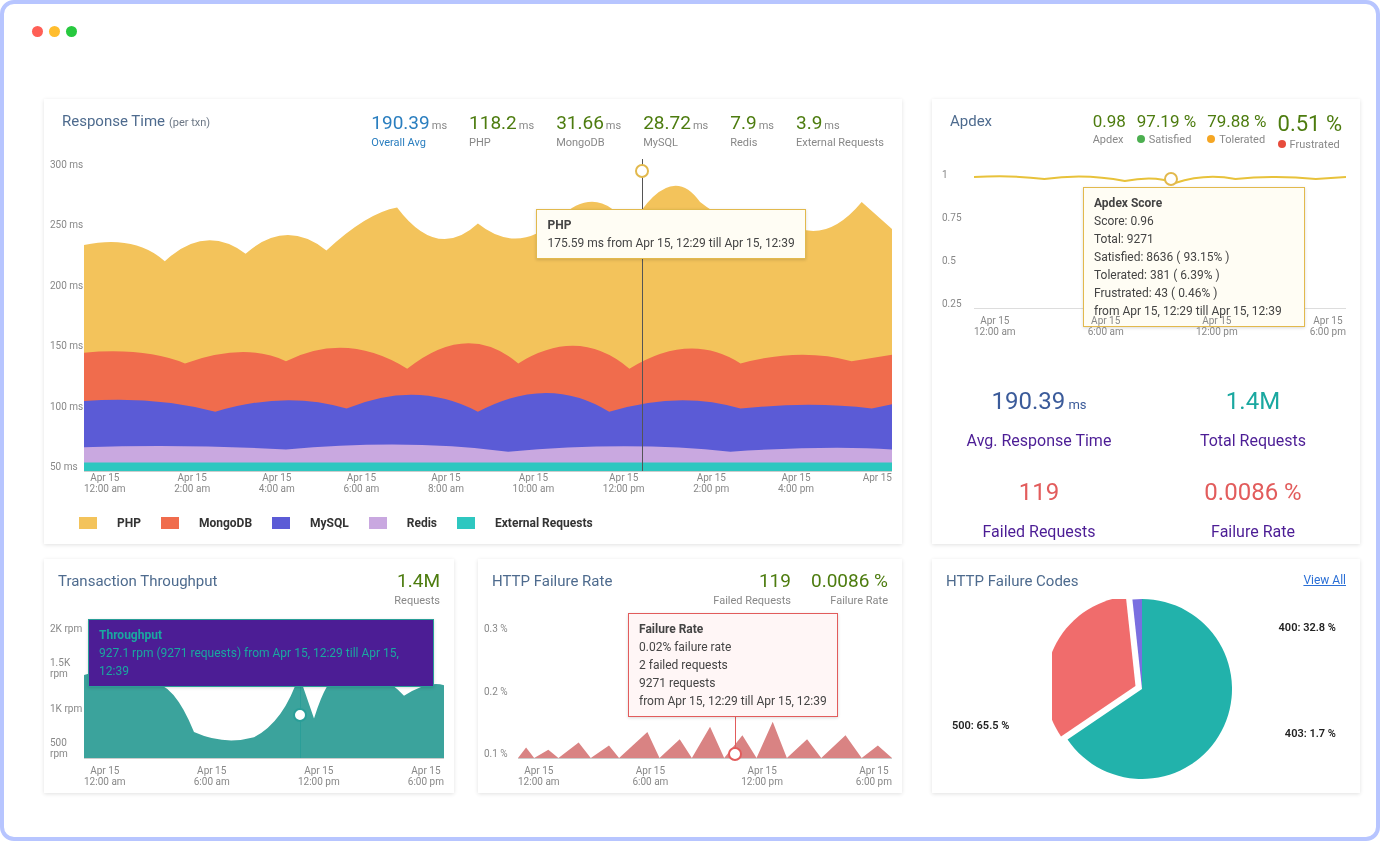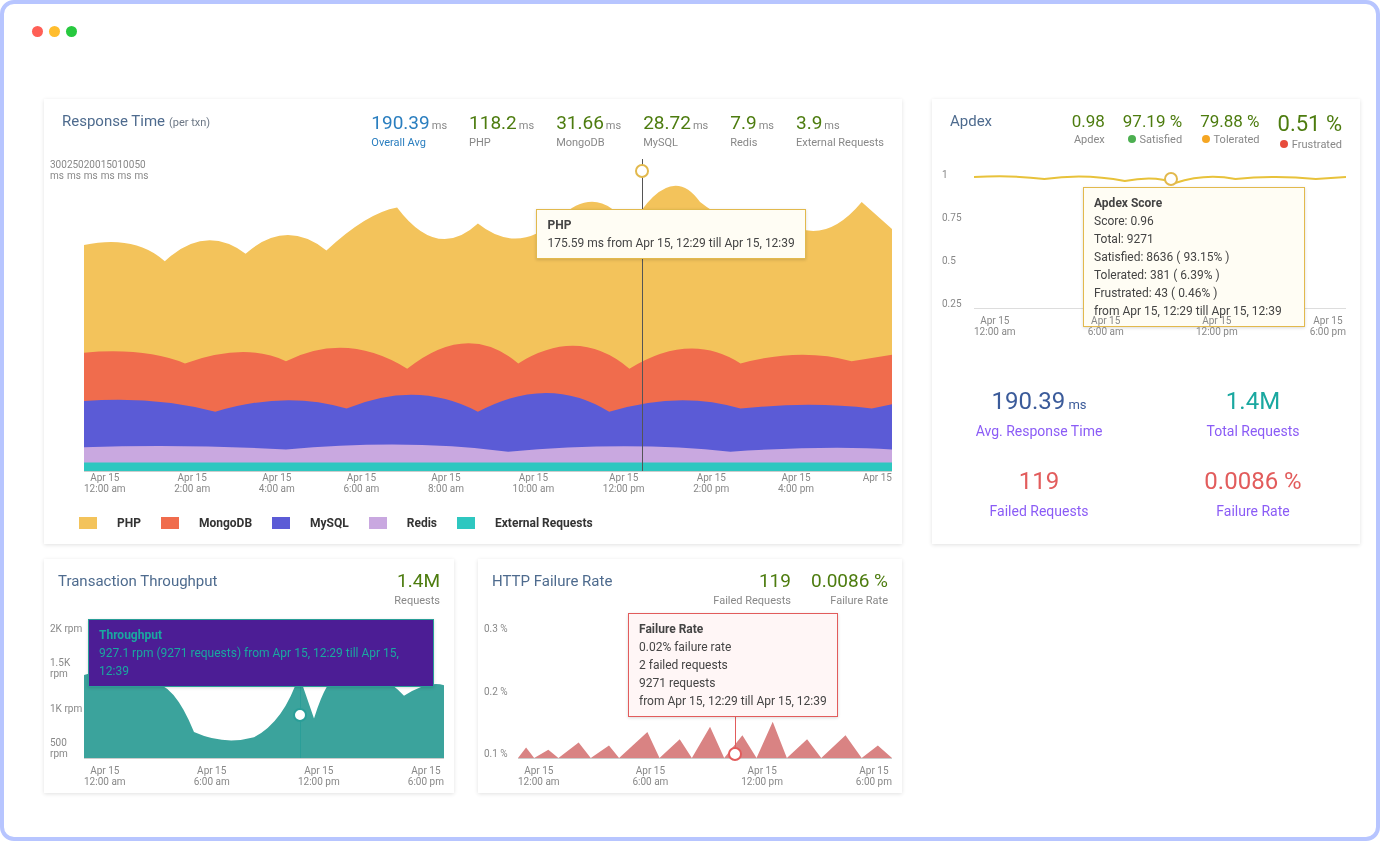--- a/index.html
+++ b/index.html
@@ -17,38 +17,38 @@
   .stat .v{font-size:19px;color:#4d7c0f;font-weight:400}
   .stat .u{font-size:11px;color:#888;margin-left:2px}
   .stat .l{font-size:11px;color:#888;margin-top:2px}
   .stat.primary .v{color:#2a7ebf}
   .stat.primary .l{color:#2a7ebf}
   .legend{position:absolute;left:35px;bottom:12px;font-size:12px;color:#333}
   .legend span{display:inline-flex;align-items:center;margin-right:20px}
   .sw{width:18px;height:12px;display:inline-block;margin-right:6px}
   .c-php{background:#f3c35b}.c-mongo{background:#f06c4d}.c-mysql{background:#5b5bd6}.c-redis{background:#c9a8e0}.c-ext{background:#2ec7c0}
   .axis-x{position:absolute;left:40px;right:10px;bottom:44px;height:28px;display:flex;justify-content:space-between;font-size:10px;color:#888;text-align:center}
-  .axis-y{position:absolute;left:6px;top:60px;bottom:72px;width:34px;display:flex;flex-direction:row;justify-content:space-between;font-size:10px;color:#888;text-align:left}
+  .axis-y{position:absolute;left:6px;top:60px;bottom:72px;width:34px;display:flex;flex-direction:column;justify-content:space-between;font-size:10px;color:#888;text-align:left}
   .plot{position:absolute;left:40px;right:10px;top:60px;bottom:72px;border-bottom:1px solid #ccc}
   .vline{position:absolute;top:0;bottom:0;width:0;border-left:1px solid #555}
   .tooltip{position:absolute;background:#fffdf4;border:1px solid #e2b94d;font-size:12px;padding:6px 10px;color:#444;line-height:1.5;box-shadow:0 1px 3px rgba(0,0,0,.15)}
   .tooltip.teal{border-color:#2a9e98;background:#4c1d95}
   .tooltip.red{border-color:#e25c5c;background:#fff6f6}
   .dot{position:absolute;width:10px;height:10px;border:2px solid;border-radius:50%;background:#fff;transform:translate(-50%,-50%)}
   
   #p-ap{left:896px;top:50px;width:428px;height:445px;padding:12px 18px}
-  .ap-stats{position:absolute;right:18px;top:12px;display:flex;gap:18px;text-align:right}
+  .ap-stats{position:absolute;right:18px;top:12px;display:flex;gap:11px;}
   .ap-stats .dotlg{width:8px;height:8px;border-radius:50%;display:inline-block;margin-right:4px}
   .g{background:#4caf50}.y{background:#f5a623}.r{background:#e74c3c}
   .mini-plot{position:absolute;left:42px;right:14px;top:70px;height:140px}
   .mini-axis-x{position:absolute;left:42px;right:14px;top:216px;display:flex;justify-content:space-between;font-size:10px;color:#888;text-align:center}
   .mini-axis-y{position:absolute;left:10px;top:70px;height:140px;display:flex;flex-direction:column;justify-content:space-between;font-size:10px;color:#888;text-align:left}
   .summary{position:absolute;left:0;right:0;top:288px;display:grid;grid-template-columns:1fr 1fr;row-gap:28px;text-align:center}
   .summary .big{font-size:24px;font-weight:400}
-  .summary .lbl{font-size:14px;color:#8b5cf6;margin-top:8px}
+  .summary .lbl{font-size:16px;color:#4c1d95;margin-top:16px}
   .blue{color:#3b5b9a}.teal{color:#1aa8a0}.redt{color:#e25c5c}
   
   #p-tt{left:8px;top:510px;width:410px;height:234px;padding:12px 14px}
   #p-hf{left:442px;top:510px;width:424px;height:234px;padding:12px 14px}
   #p-hc{left:896px;top:510px;width:428px;height:234px;padding:12px 14px}
   .small-stats{position:absolute;right:14px;top:10px;display:flex;gap:20px;text-align:right}
   .small-plot{position:absolute;left:40px;right:10px;top:64px;bottom:34px;border-bottom:1px solid #ccc}
   .small-axis-x{position:absolute;left:40px;right:10px;bottom:6px;display:flex;justify-content:space-between;font-size:10px;color:#888;text-align:center}
   .small-axis-y{position:absolute;left:6px;top:64px;bottom:34px;width:34px;display:flex;flex-direction:column;justify-content:space-between;font-size:10px;color:#888;text-align:left}
   .link{color:#2a6fd6;text-decoration:underline;font-size:12px;position:absolute;right:14px;top:14px}
@@ -283,15 +283,27 @@
         </div>
       </div>
       <div class="small-axis-x" id="hf-xaxis">
           <div>Apr 15<br>12:00 am</div>
           <div>Apr 15<br>6:00 am</div>
           <div>Apr 15<br>12:00 pm</div>
           <div>Apr 15<br>6:00 pm</div>
         </div>
     </div>
 
+    <div id="p-hc" class="pane">
+      <span class="title">HTTP Failure Codes</span>
+      <a class="link">View All</a>
+      <svg id="pie" width="180" height="180" viewBox="-1 -1 2 2" style="position:absolute;left:120px;top:40px">
+          <path d="M 0 0 L 6.123233995736766e-17 -1 A 1 1 0 1 1 -0.8270805742745617 0.5620833778521308 Z" fill="#22b2ab"></path>
+          <path d="M -0.07259875396328937 -0.03360685827294447 L -0.8996793282378511 0.5284765195791863 A 1 1 0 0 1 -0.17920990823854993 -1.0279076486699432 Z" fill="#f06c6c"></path>
+          <path d="M 0 0 L -0.10661115427526055 -0.9943007903969988 A 1 1 0 0 1 -1.0718754395722282e-15 -1 Z" fill="#7a6fe0"></path>
+        </svg>
+      <div class="pie-legend" style="right:24px;top:62px">400: 32.8 %</div>
+      <div class="pie-legend" style="right:24px;top:168px">403: 1.7 %</div>
+      <div class="pie-legend" style="left:20px;top:160px">500: 65.5 %</div>
+    </div>
 
   </div>
 </div>
 
 </body></html>

